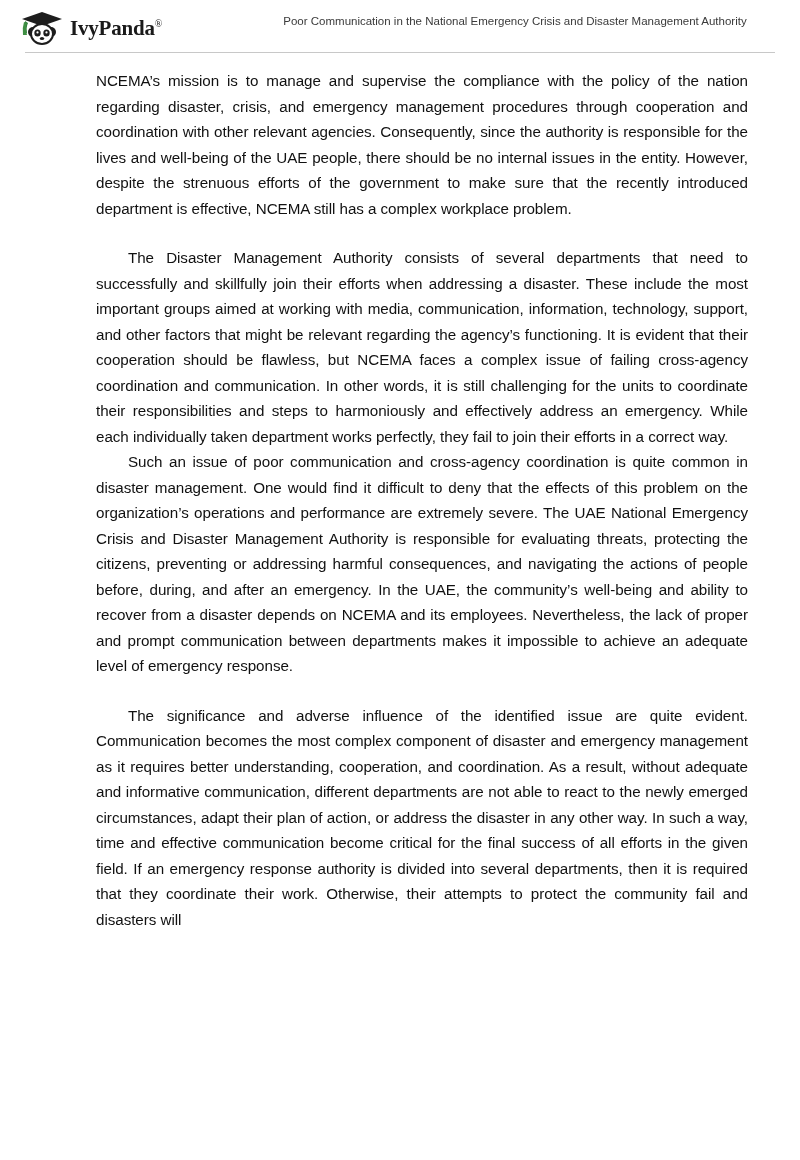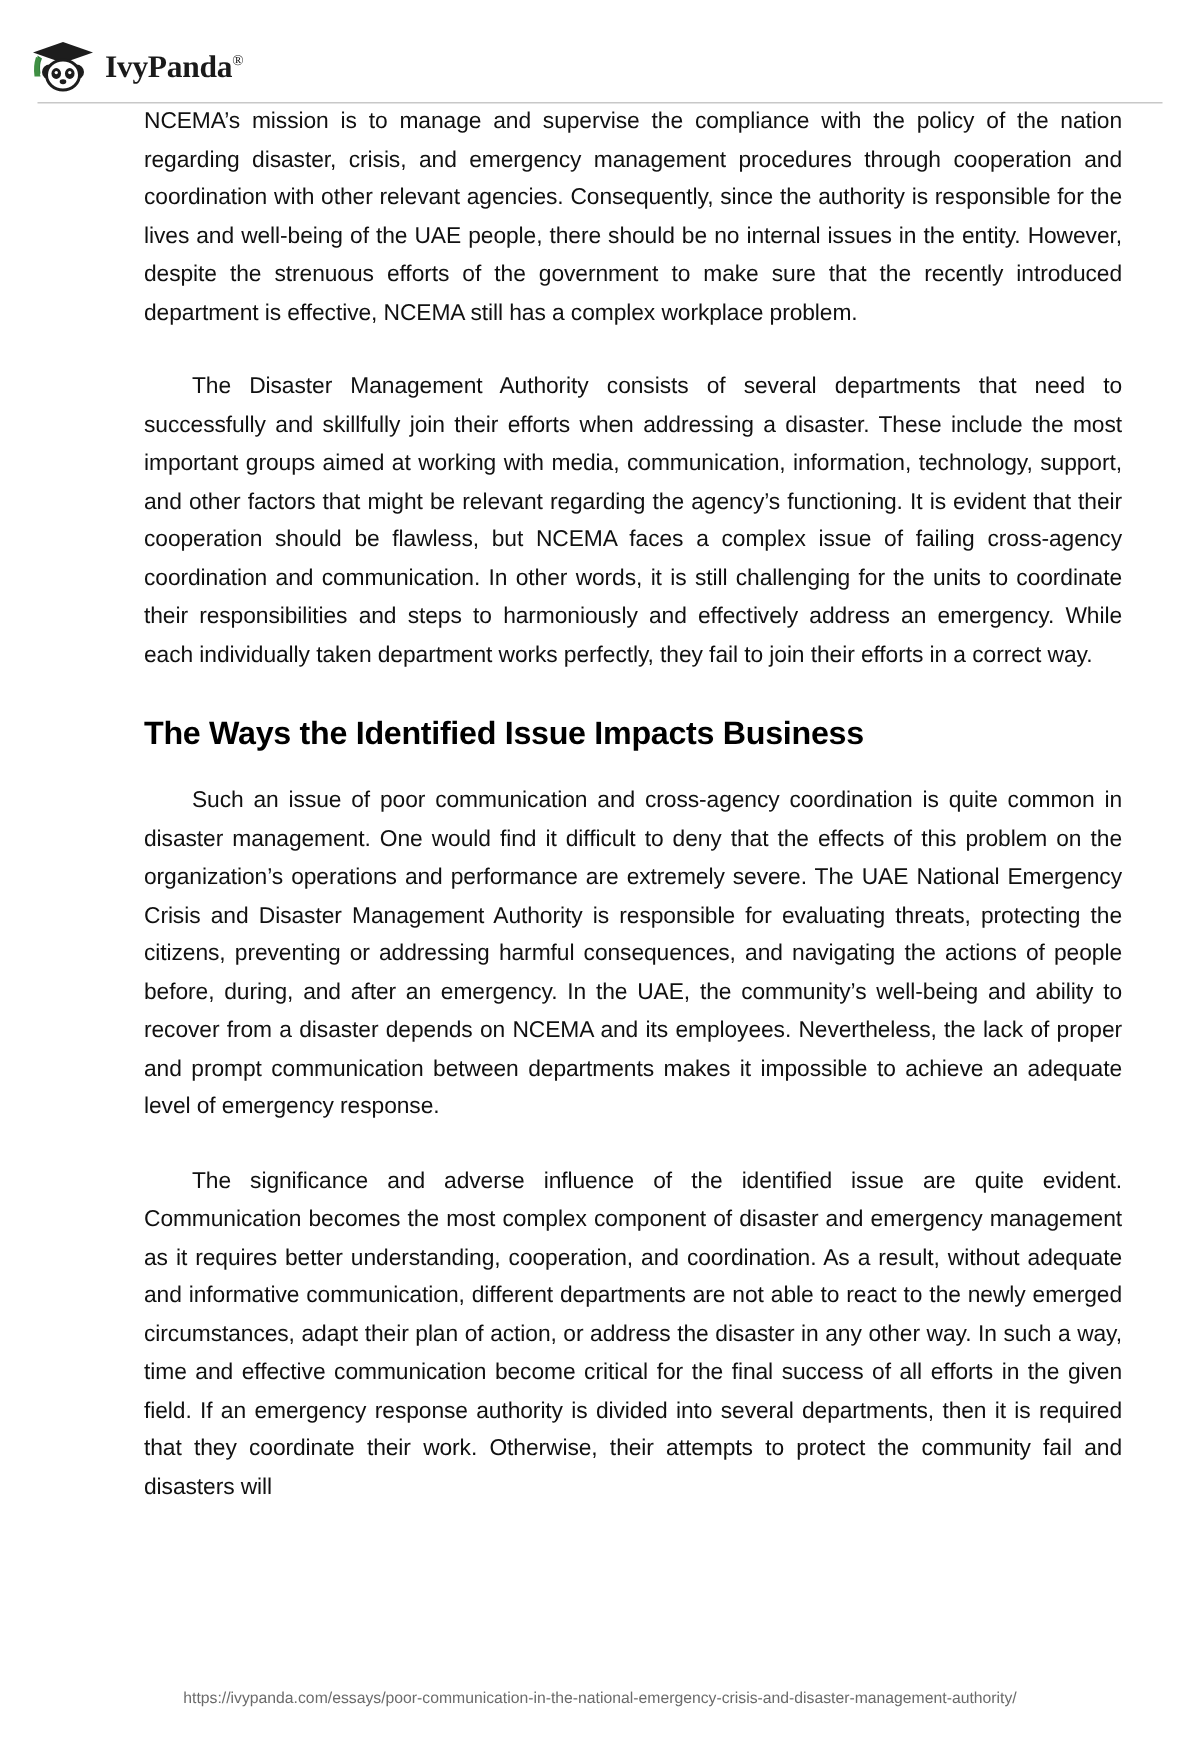--- a/index.html
+++ b/index.html
@@ -17,21 +17,21 @@
   }
   .page {
     width: 800px;
     height: 1160px;
     position: relative;
     box-sizing: border-box;
   }
   
   .header {
     position: absolute;
-    top: 16px;
+    top: 0;
     left: 0;
     right: 0;
     height: 52px;
     display: flex;
     align-items: center;
   }
   .brand {
     display: flex;
     align-items: center;
     position: absolute;
@@ -141,32 +141,29 @@
           <circle cx="17.5" cy="22.4" r="1.1" fill="#ffffff"></circle>
           <circle cx="26.5" cy="22.4" r="1.1" fill="#ffffff"></circle>
           <ellipse cx="22" cy="28.5" rx="2.2" ry="1.6" fill="#1d1d1d"></ellipse>
           <path d="M4 12 Q2 18 3 25 L7 25 Q5 18 7 13 Z" fill="#3f8f43"></path>
         </svg>
       </div>
       <div class="brand-text">
         <span>IvyPanda</span><sup>®</sup>
       </div>
     </div>
+    <div class="header-title">Poor Communication in the National Emergency Crisis and Disaster Management Authority</div>
     <div class="header-rule"></div>
   </div>
 
   <div class="content">
     <p class="first">NCEMA’s mission is to manage and supervise the compliance with the policy of the nation regarding disaster, crisis, and emergency management procedures through cooperation and coordination with other relevant agencies. Consequently, since the authority is responsible for the lives and well-being of the UAE people, there should be no internal issues in the entity. However, despite the strenuous efforts of the government to make sure that the recently introduced department is effective, NCEMA still has a complex workplace problem.</p>
     <div class="gap"></div>
     <p>The Disaster Management Authority consists of several departments that need to successfully and skillfully join their efforts when addressing a disaster. These include the most important groups aimed at working with media, communication, information, technology, support, and other factors that might be relevant regarding the agency’s functioning. It is evident that their cooperation should be flawless, but NCEMA faces a complex issue of failing cross-agency coordination and communication. In other words, it is still challenging for the units to coordinate their responsibilities and steps to harmoniously and effectively address an emergency. While each individually taken department works perfectly, they fail to join their efforts in a correct way.</p>
 
-    <h2>The Ways the Identified Issue Impacts Business</h2>
 
     <p>Such an issue of poor communication and cross-agency coordination is quite common in disaster management. One would find it difficult to deny that the effects of this problem on the organization’s operations and performance are extremely severe. The UAE National Emergency Crisis and Disaster Management Authority is responsible for evaluating threats, protecting the citizens, preventing or addressing harmful consequences, and navigating the actions of people before, during, and after an emergency. In the UAE, the community’s well-being and ability to recover from a disaster depends on NCEMA and its employees. Nevertheless, the lack of proper and prompt communication between departments makes it impossible to achieve an adequate level of emergency response.</p>
     <div class="gap"></div>
     <p>The significance and adverse influence of the identified issue are quite evident. Communication becomes the most complex component of disaster and emergency management as it requires better understanding, cooperation, and coordination. As a result, without adequate and informative communication, different departments are not able to react to the newly emerged circumstances, adapt their plan of action, or address the disaster in any other way. In such a way, time and effective communication become critical for the final success of all efforts in the given field. If an emergency response authority is divided into several departments, then it is required that they coordinate their work. Otherwise, their attempts to protect the community fail and disasters will</p>
   </div>
 
-  <div class="footer">
-    <a href="#">https://ivypanda.com/essays/poor-communication-in-the-national-emergency-crisis-and-disaster-management-authority/</a>
-  </div>
 
 </div>
 
 </body></html>

